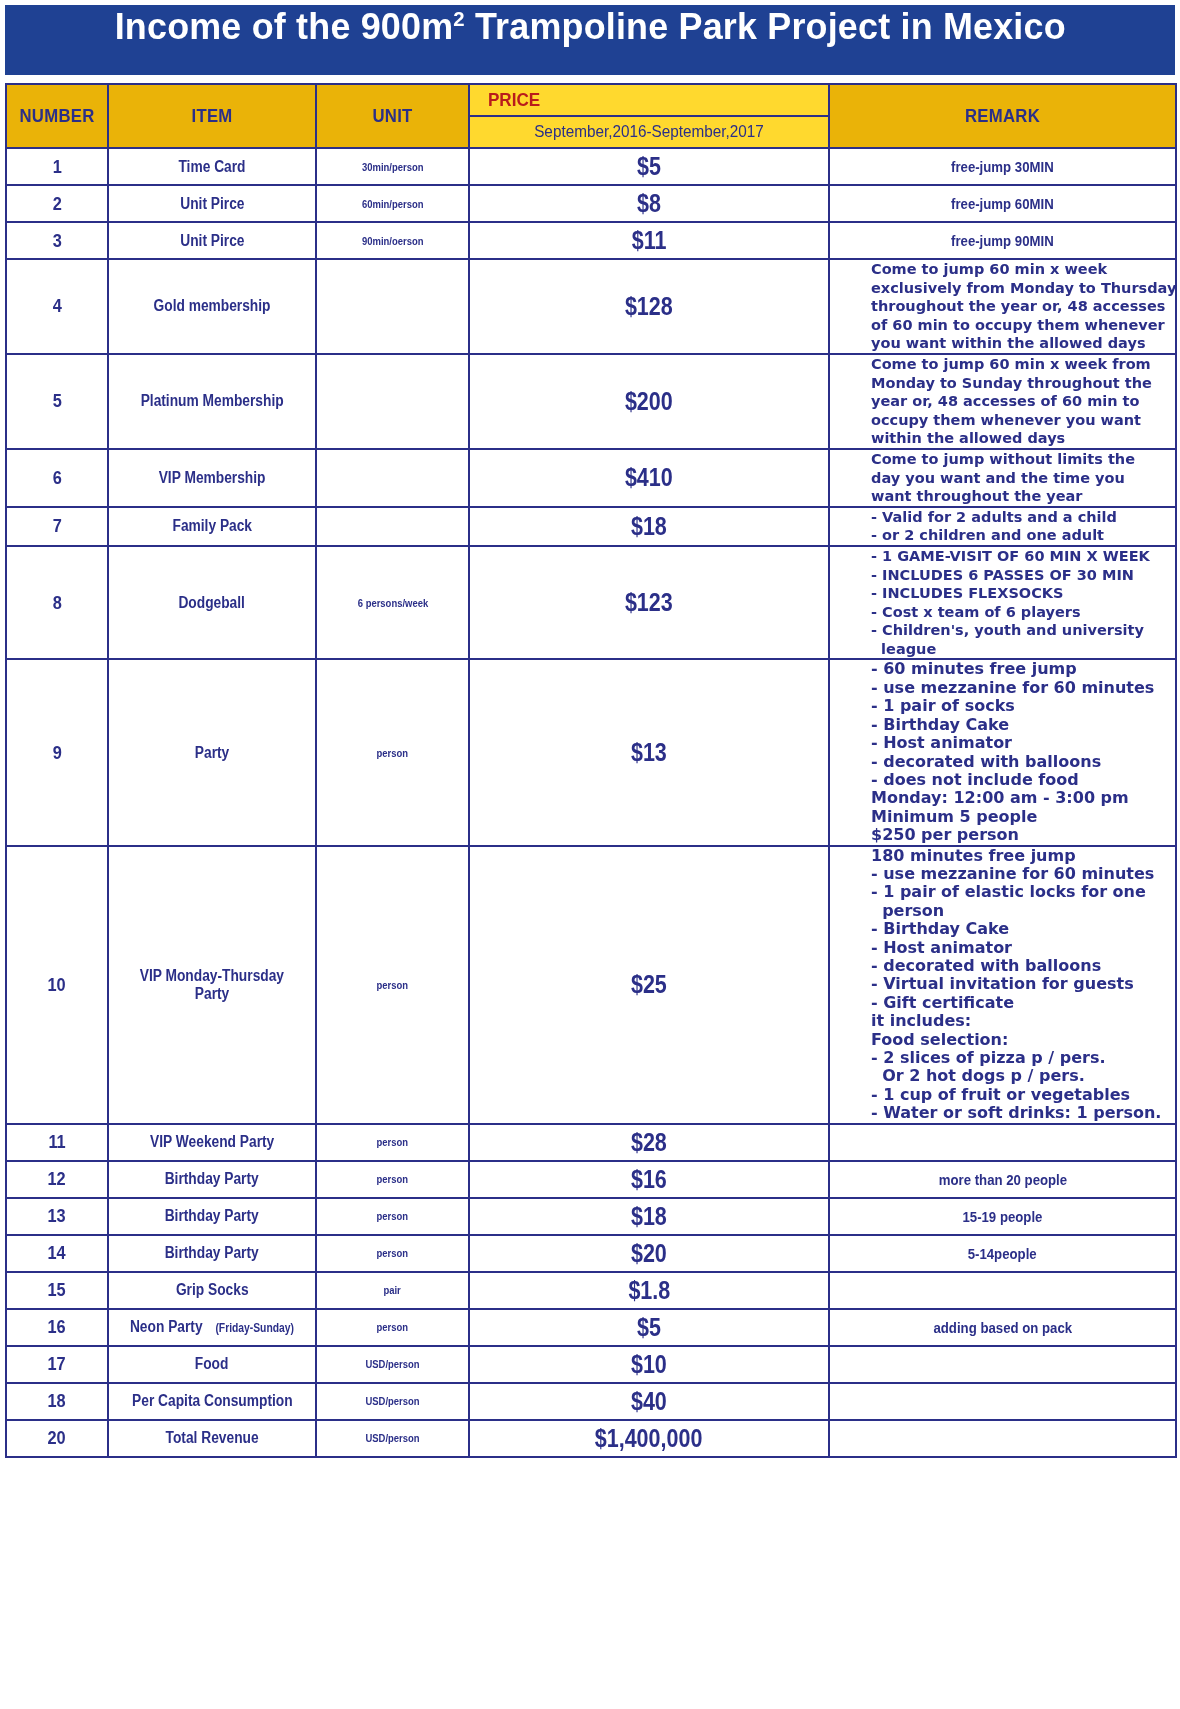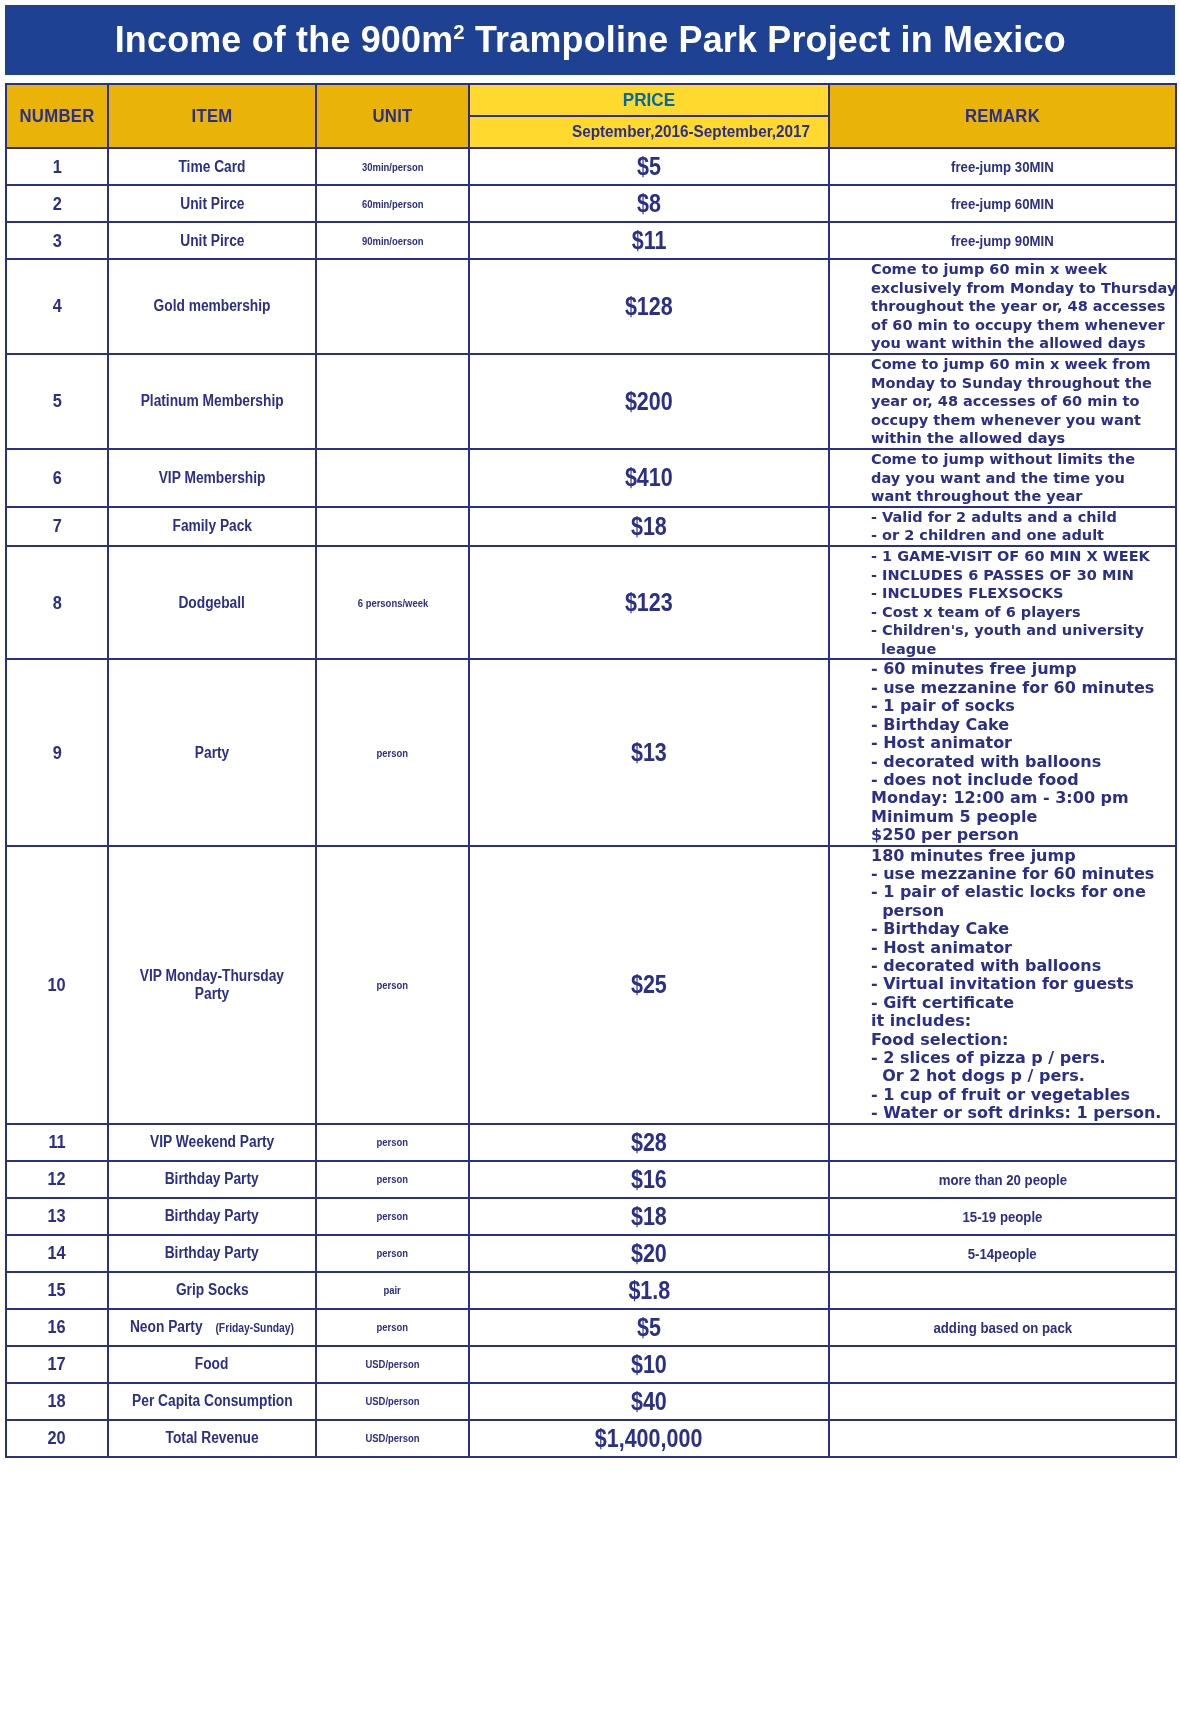--- a/index.html
+++ b/index.html
@@ -17,21 +17,21 @@
     overflow:hidden;
   }
 
   
   .title-banner{
     margin:5px 5px 0 5px;
     height:70px;
     background:#1F4193;
     border:1px solid #1F4193;
     display:flex;
-    align-items:center;
+    align-items:flex-start;
     justify-content:center;
     box-sizing:border-box;
   }
   .title-text{
     color:#ffffff;
     font-size:37px;
     font-weight:bold;
     letter-spacing:0.2px;
     font-family:"Liberation Sans", sans-serif;
     white-space:nowrap;
@@ -82,30 +82,30 @@
   .price-hdr{
     background:#FFD92E;
     padding:0;
   }
   .price-hdr .top{
     border-bottom:2px solid #2B2F88;
     height:30px;
     line-height:30px;
     font-size:19px;
     font-weight:bold;
-    color:#0369a1;
-    text-align:center;
+    color:#b91c1c;
+    text-align:left;
   }
   .price-hdr .bot{
     height:30px;
     line-height:30px;
     font-size:17px;
-    font-weight:bold;
+    font-weight:normal;
     color:#2B2F88;
-    text-align:right;
+    text-align:center;
   }
   .price-hdr .sq{display:block;transform:scaleX(0.9);}
 
   
   .cell{
     text-align:center;
     color:#2B2F88;
     font-weight:bold;
   }
   .num{

